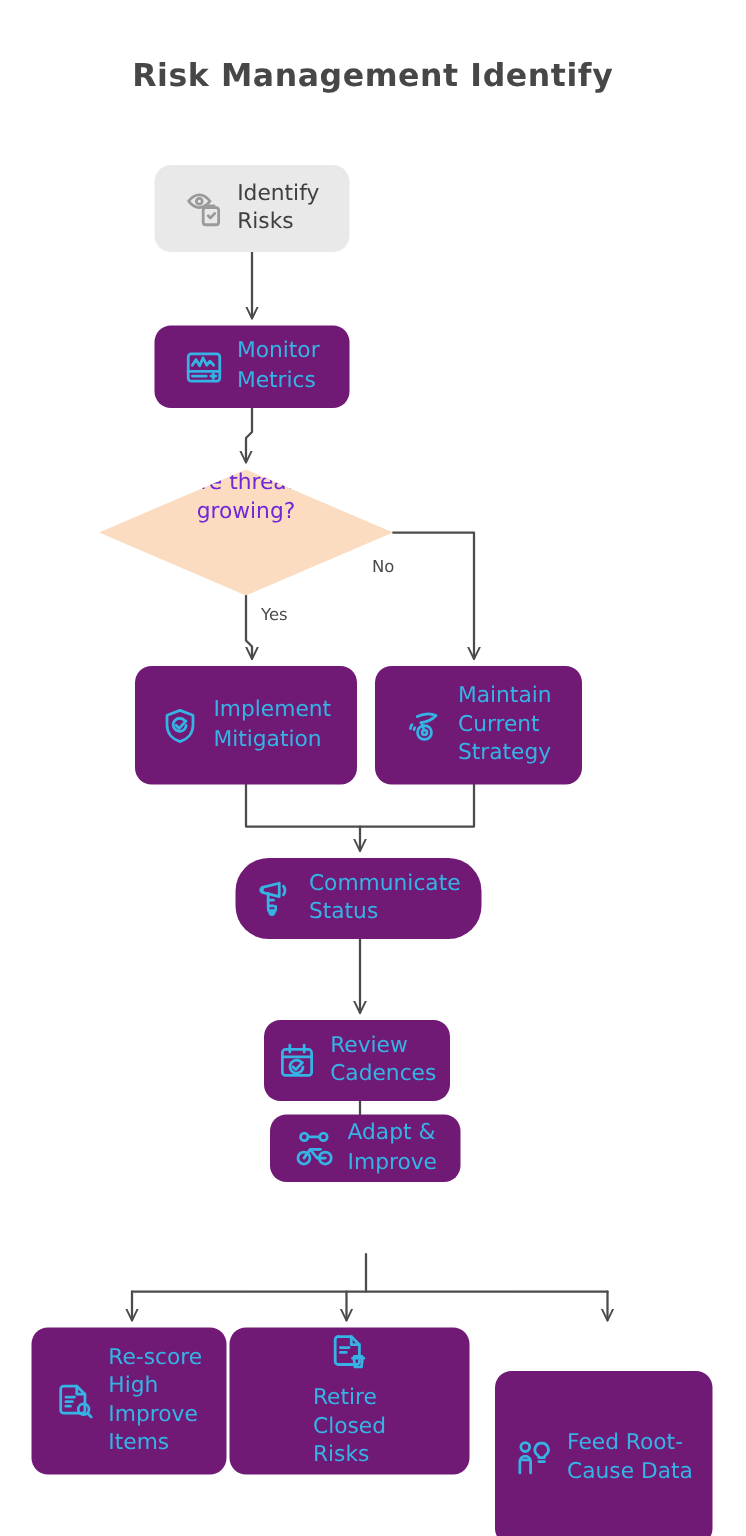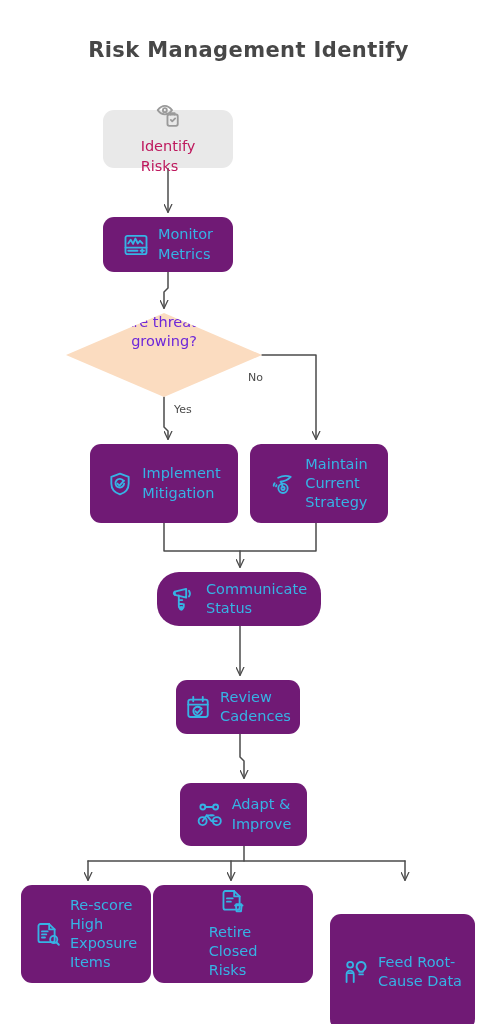--- a/index.html
+++ b/index.html
@@ -70,22 +70,21 @@
   }
 
   .node.blue {
     background: #701a75;
     color: #36b3e5;
   }
   .node.blue .ico { stroke: #36b3e5; }
 
   .node.grey {
     background: #e9e9e9;
-    color: #be185d;
-    flex-direction: column;
+    color: #404040;
   }
   .node.grey .ico { stroke: #9a9a9a; }
 
   
   .diamond {
     position: absolute;
     display: flex;
     justify-content: center;
     background: #fbdcc0;
     clip-path: polygon(50% 0%, 100% 50%, 50% 100%, 0% 50%);
@@ -228,21 +227,21 @@
       <path d="M3 9.8h18"></path>
       <path d="M7.6 2.6v4.2"></path>
       <path d="M16.4 2.6v4.2"></path>
       <path d="M15 13.5a4 4 0 1 0 .7 2.6"></path>
       <path d="M9.5 15.8l1.8 1.8 4-4.4"></path>
     </svg>
     <span class="label">Review
 Cadences</span>
   </div>
 
-  <div class="node blue" id="n-adapt" style="left: 180px; top: 783px; width: 127px; height: 63px; padding-left: 11px;">
+  <div class="node blue" id="n-adapt" style="left: 180px; top: 743px; width: 127px; height: 45px; padding-left: 11px;">
     <svg class="ico svg-ico" viewBox="0 0 24 24">
       <circle cx="5.4" cy="4.6" r="2.3"></circle>
       <circle cx="17.2" cy="4.6" r="2.3"></circle>
       <path d="M7.7 4.6h7.2"></path>
       <circle cx="5.2" cy="17.6" r="3.7"></circle>
       <circle cx="18.3" cy="17.6" r="3.7"></circle>
       <path d="M5.2 17.6l3.8-5.3h5.2"></path>
       <path d="M9 12.3l4.4 5.3h4.9"></path>
       <path d="M12.4 12.3h3"></path>
     </svg>
@@ -255,21 +254,21 @@
       <path d="M5 2.8h8.1l5 5v9.9a1.8 1.8 0 0 1-1.8 1.8H5a1.8 1.8 0 0 1-1.8-1.8V4.6A1.8 1.8 0 0 1 5 2.8z"></path>
       <path d="M13.1 2.8v5h5"></path>
       <path d="M6.4 9.6h5.3"></path>
       <path d="M6.4 12.4h4"></path>
       <path d="M6.4 15.2h2.8"></path>
       <circle cx="17.3" cy="17.1" r="3.3"></circle>
       <path d="M19.7 19.6l2.3 2.3"></path>
     </svg>
     <span class="label">Re-score
 High
-Exposure
+Improve
 Items</span>
   </div>
 
   <div class="node blue" id="n-retire" style="left: 153px; top: 885px; width: 160px; height: 98px; flex-direction: column;">
     <svg class="ico svg-ico" viewBox="0 0 24 24">
       <path d="M5 2.8h8.1l5 5v6.4"></path>
       <path d="M18.1 17.4v0.8a1.8 1.8 0 0 1-1.8 1.8H5a1.8 1.8 0 0 1-1.8-1.8V4.6A1.8 1.8 0 0 1 5 2.8"></path>
       <path d="M13.1 2.8v5h5"></path>
       <path d="M6.4 9.6h5.3"></path>
       <path d="M6.4 12.6h3.6"></path>

